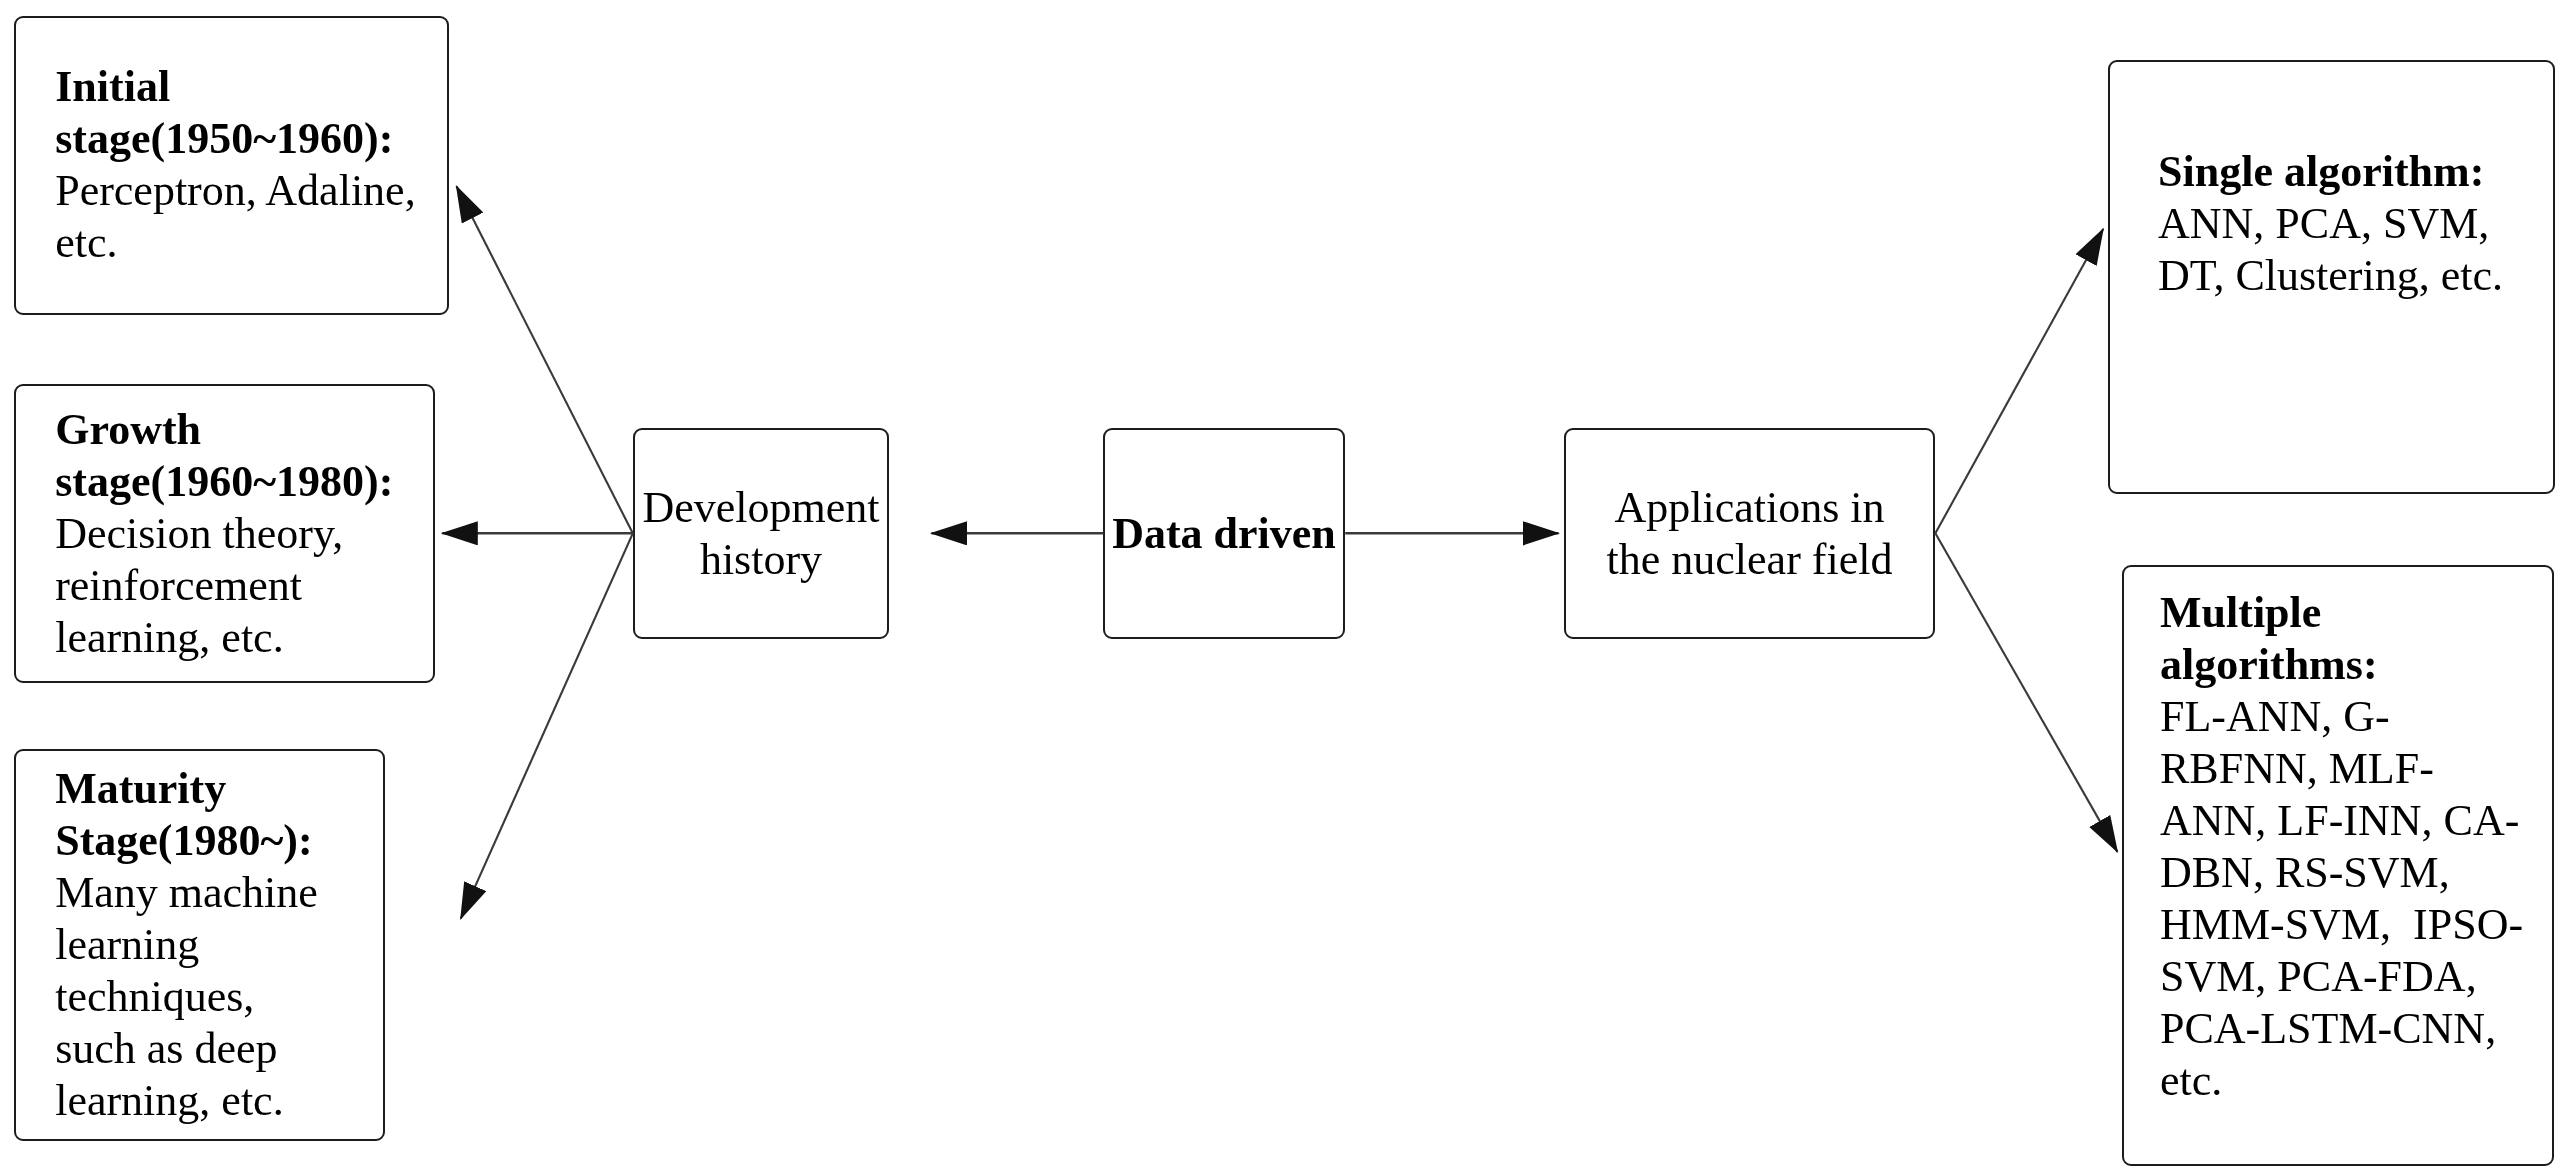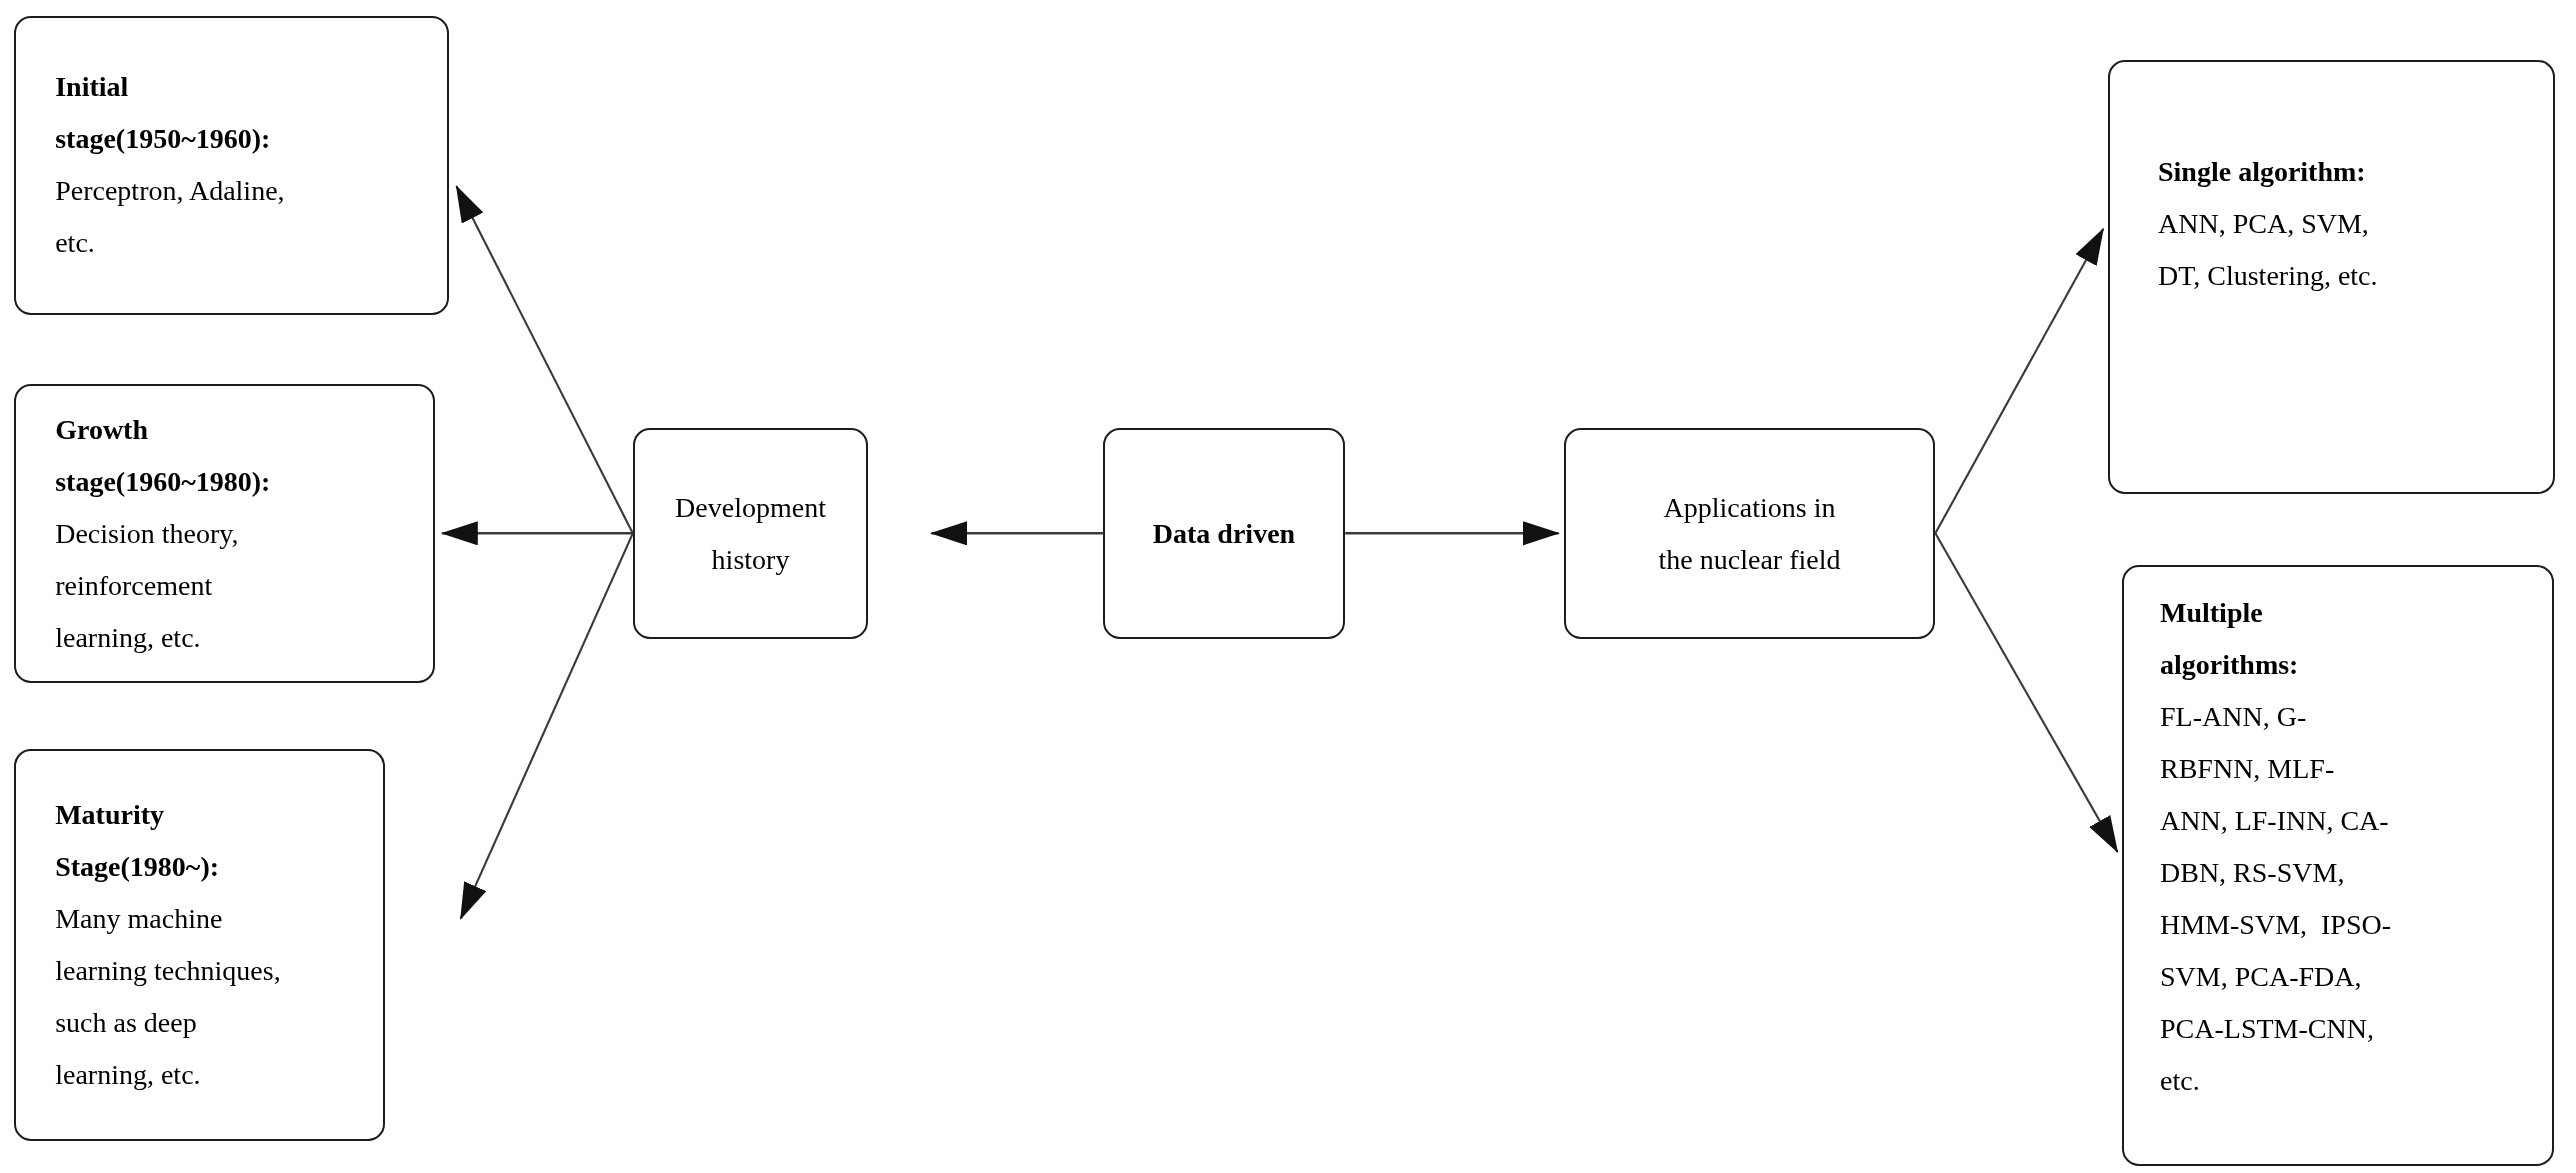--- a/index.html
+++ b/index.html
@@ -21,25 +21,25 @@
     left: 0;
     top: 0;
     z-index: 3;
     pointer-events: none;
   }
   .node {
     position: absolute;
     box-sizing: border-box;
     background: #ffffff;
     border: 2.1px solid #1c1c1c;
-    border-radius: 17px;
+    border-radius: 9px;
     z-index: 2;
     display: flex;
     flex-direction: column;
-    font-size: 28px;
+    font-size: 44px;
     line-height: 52px;
   }
   .node .txt span {
     display: block;
     white-space: pre-wrap;
   }
   .bold { font-weight: bold; }
   
   .stage {
     justify-content: center;
@@ -101,21 +101,21 @@
     <div class="txt">
       <span class="bold">Maturity
 Stage(1980~):</span>
       <span>Many machine
 learning techniques,
 such as deep
 learning, etc.</span>
     </div>
   </div>
 
-  <div class="node mid" style="left:633px; top:428px; width:235px; height:211px;">
+  <div class="node mid" style="left:633px; top:428px; width:256px; height:211px;">
     <div class="txt">
       <span>Development
 history</span>
     </div>
   </div>
 
   <div class="node mid" style="left:1103px; top:428px; width:242px; height:211px;">
     <div class="txt">
       <span class="bold">Data driven</span>
     </div>

